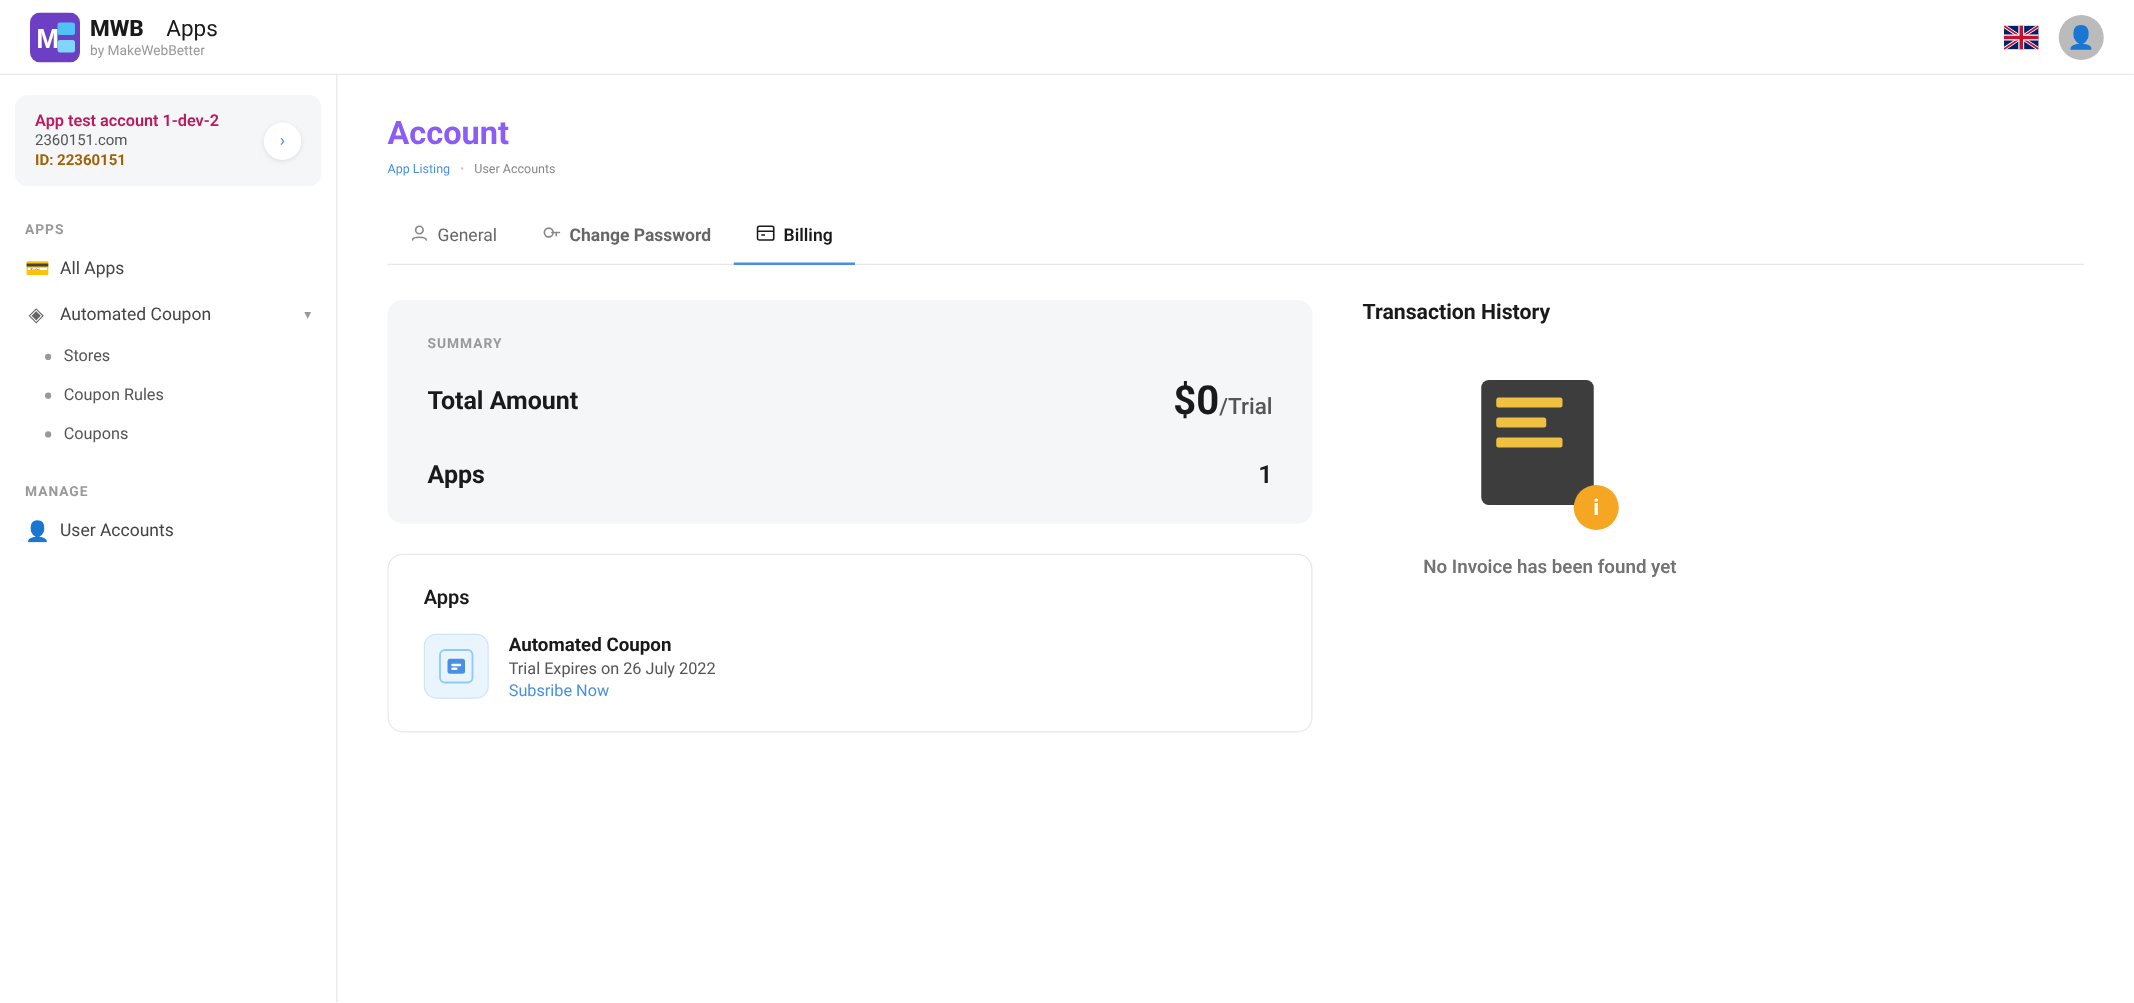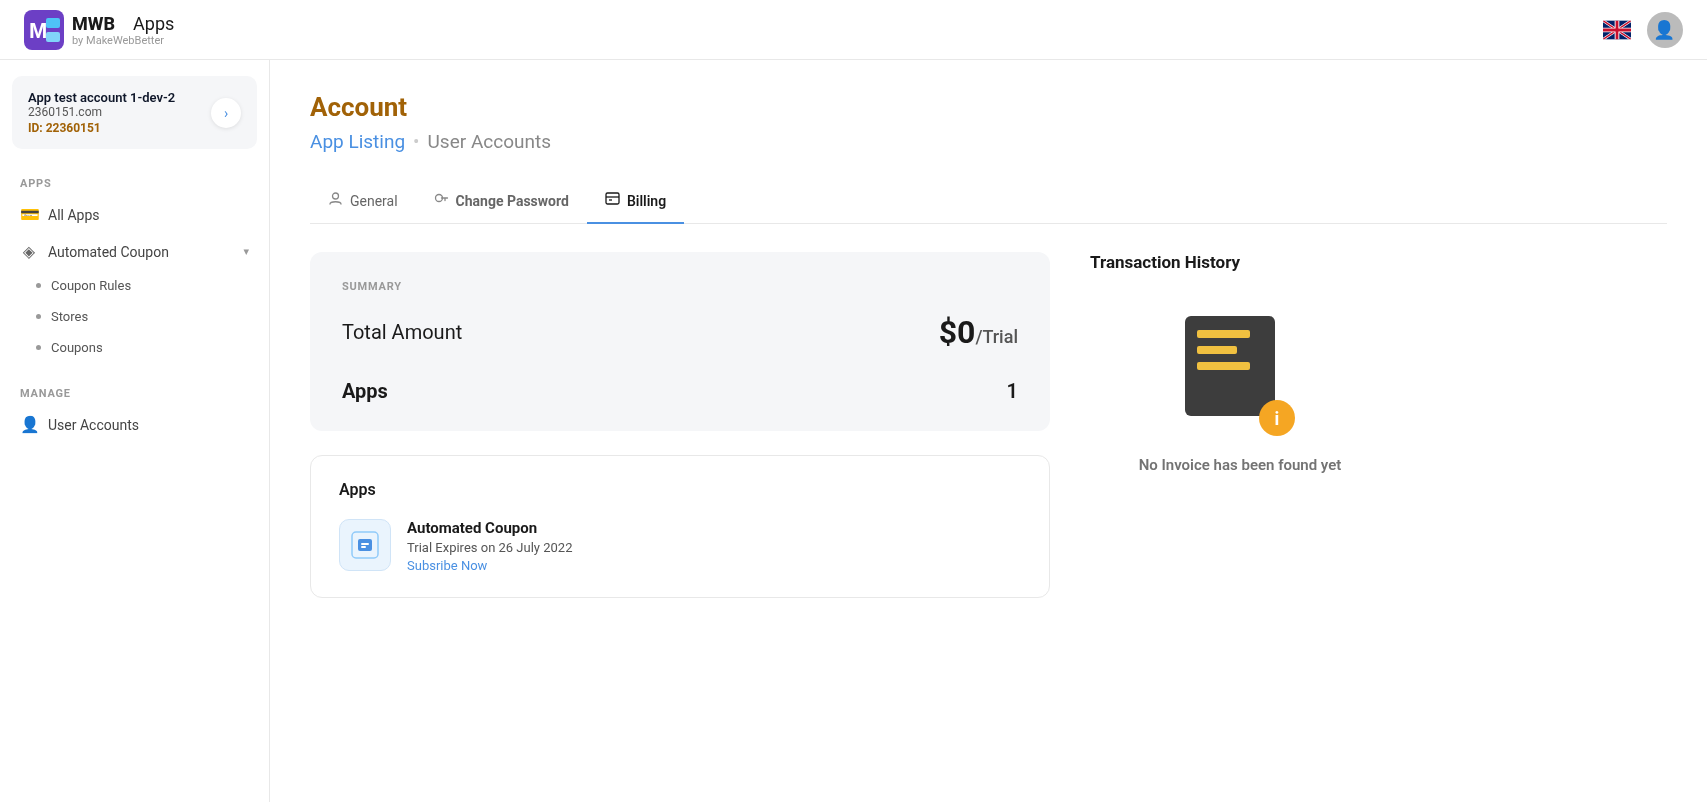--- a/index.html
+++ b/index.html
@@ -22,21 +22,21 @@
 
     
     .sidebar {
       width: 270px; flex-shrink: 0; border-right: 1px solid #e8e8e8;
       background: #fff; overflow-y: auto; padding: 16px 0;
     }
     .account-card {
       margin: 0 12px 20px; background: #f5f6f8; border-radius: 10px;
       padding: 14px 16px; display: flex; align-items: center; justify-content: space-between;
     }
-    .account-info .account-name { font-size: 13px; font-weight: 600; color: #0f172a; }
+    .account-info .account-name { font-size: 13px; font-weight: 600; color: #be185d; }
     .account-info .account-id { font-size: 12px; color: #a16207; margin-top: 2px; font-weight: bold; }
     .account-arrow {
       width: 30px; height: 30px; border-radius: 50%; background: #fff;
       display: flex; align-items: center; justify-content: center;
       color: #4a90e2; font-size: 14px; cursor: pointer; box-shadow: 0 1px 4px rgba(0,0,0,0.1);
     }
     .sidebar-section-label {
       font-size: 11px; font-weight: 700; color: #999; letter-spacing: 0.8px;
       padding: 8px 20px 6px; text-transform: uppercase;
     }
@@ -49,22 +49,22 @@
     .sidebar-item .item-label { flex: 1; }
     .sidebar-item .chevron { font-size: 11px; color: #999; }
     .sidebar-sub-item {
       display: flex; align-items: center; gap: 10px;
       padding: 8px 20px 8px 36px; cursor: pointer; color: #555; font-size: 13px;
     }
     .sub-dot { width: 5px; height: 5px; border-radius: 50%; background: #999; }
 
     
     .main { flex: 1; overflow-y: auto; padding: 32px 40px; }
-    .page-title { font-size: 26px; font-weight: 700; color: #a16207; margin-bottom: 8px; }
-    .breadcrumb { display: flex; gap: 8px; font-size: 19px; color: #888; margin-bottom: 28px; }
+    .page-title { font-size: 26px; font-weight: 700; color: #8b5cf6; margin-bottom: 8px; }
+    .breadcrumb { display: flex; gap: 8px; font-size: 10px; color: #888; margin-bottom: 28px; }
     .breadcrumb-sep { color: #ccc; }
 
     
     .tabs { display: flex; align-items: center; gap: 0; border-bottom: 1px solid #e8e8e8; margin-bottom: 28px; }
     .tab {
       display: flex; align-items: center; gap: 7px;
       padding: 10px 18px 12px; cursor: pointer; font-size: 14px; color: #666;
       border-bottom: 2px solid transparent; margin-bottom: -1px;
     }
     .tab.active { color: #1a1a1a; border-bottom-color: #4a90e2; font-weight: 500; }
@@ -73,21 +73,21 @@
     
     .content-area { display: flex; gap: 40px; }
     .main-content { flex: 1; max-width: 740px; }
 
     
     .summary-card {
       background: #f5f6f8; border-radius: 12px; padding: 28px 32px; margin-bottom: 24px;
     }
     .summary-label { font-size: 11px; font-weight: 700; color: #999; letter-spacing: 0.8px; text-transform: uppercase; margin-bottom: 20px; }
     .summary-row { display: flex; align-items: center; justify-content: space-between; margin-bottom: 28px; }
-    .summary-row-label { font-size: 20px; font-weight: 400; color: #1a1a1a; }
+    .summary-row-label { font-size: 20px; font-weight: 700; color: #1a1a1a; }
     .summary-amount { font-size: 32px; font-weight: 700; color: #1a1a1a; }
     .summary-amount .per-month { font-size: 18px; font-weight: 500; color: #555; }
     .summary-apps-row { display: flex; align-items: center; justify-content: space-between; }
     .summary-apps-label { font-size: 20px; font-weight: 700; color: #1a1a1a; }
     .summary-apps-count { font-size: 20px; font-weight: 600; color: #1a1a1a; }
 
     
     .apps-section { background: #fff; border: 1px solid #e8e8e8; border-radius: 12px; padding: 24px 28px; }
     .apps-section-title { font-size: 16px; font-weight: 600; color: #1a1a1a; margin-bottom: 20px; }
     .app-item { display: flex; align-items: flex-start; gap: 16px; }
@@ -180,25 +180,25 @@
     </div>
 
     <div class="sidebar-item">
       <span class="item-icon">◈</span>
       <span class="item-label">Automated Coupon</span>
       <span class="chevron">▾</span>
     </div>
 
     <div class="sidebar-sub-item">
       <div class="sub-dot"></div>
-      <span>Coupon Rules</span>
+      <span>Stores</span>
     </div>
     <div class="sidebar-sub-item">
       <div class="sub-dot"></div>
-      <span>Stores</span>
+      <span>Coupon Rules</span>
     </div>
     <div class="sidebar-sub-item">
       <div class="sub-dot"></div>
       <span>Coupons</span>
     </div>
 
     <div class="sidebar-section-label" style="margin-top:16px;">MANAGE</div>
 
     <div class="sidebar-item">
       <span class="item-icon">👤</span>

